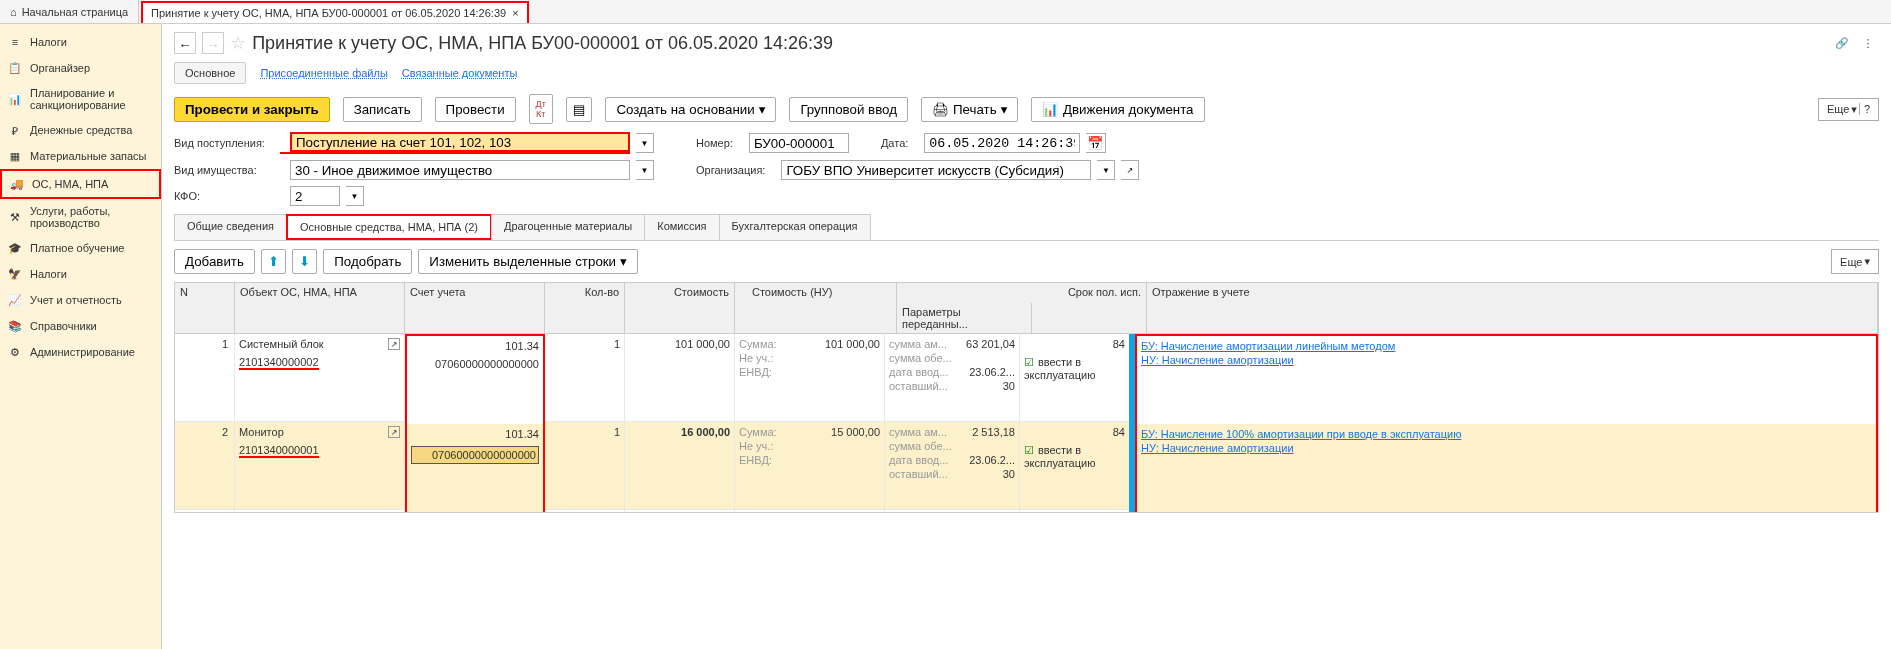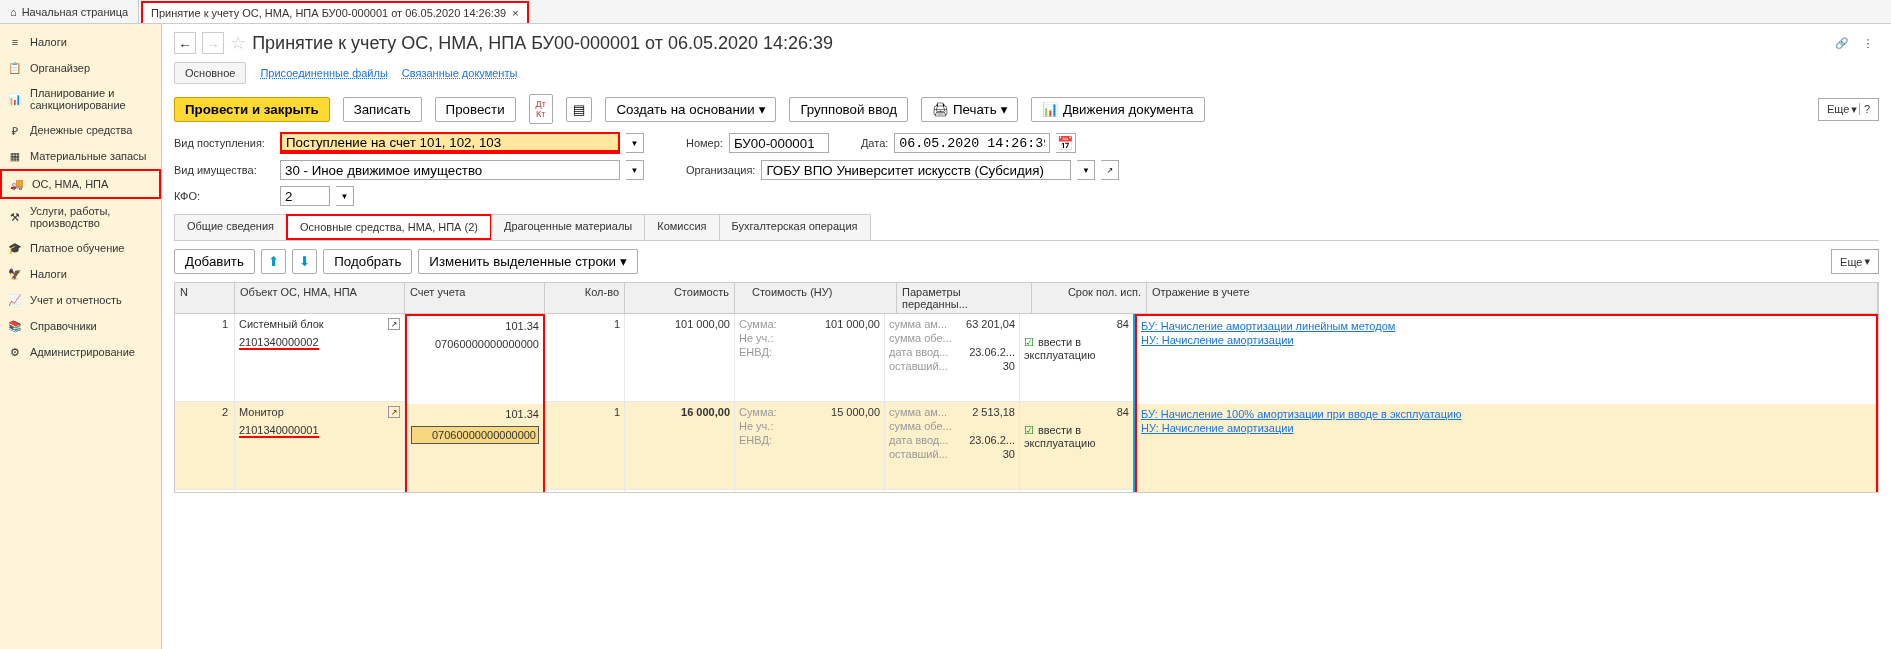--- a/index.html
+++ b/index.html
@@ -30,21 +30,21 @@
 
 .toolbar { display: flex; gap: 6px; margin-bottom: 8px; align-items: center; justify-content: space-between;}
 .toolbar-left{display:flex;gap:13px;align-items:center;}
 .btn { padding: 4px 10px; border: 1px solid #aaa; background: #fff; cursor: pointer; border-radius:2px; display:inline-flex;align-items:center;gap:4px;}
 .btn-primary { background: #ffd933; border-color: #cca000; font-weight: bold; }
 .btn-icon-only { padding: 4px 6px; }
 .eshe-btn{padding:4px 8px;border:1px solid #aaa;display:flex;align-items:center;gap:2px;cursor:pointer;}
 
 .form-row { display: flex; align-items: center; margin-bottom: 6px; gap: 6px; }
 .form-label { width: 100px; }
-.input { border: 1px solid #aaa; padding: 2px 4px; height: 20px; background: #fff; }
+.input { border: 1px solid #aaa; padding: 2px 4px; height: 20px; background: #fff; margin-left: 10px; }
 .input.highlighted { background: #ffe7a0; border: 2px solid red; }
 .input.w340 { width: 340px; }
 .input.w100 { width: 100px; }
 .input.w160 { width: 156px; font-family: Liberation Mono, monospace; }
 .input.w50 { width: 50px; }
 .input.w300 { width: 310px; }
 .dropdown-btn { width: 18px; height: 20px; border: 1px solid #aaa; border-left: none; background: #fff; cursor: pointer; display:inline-flex;align-items:center;justify-content:center;font-size:8px;}
 .cal-btn{width:20px;height:20px;border:1px solid #aaa;border-left:none;background:#fff;cursor:pointer;display:inline-flex;align-items:center;justify-content:center;}
 .underline-red { border-bottom: 2px solid red; display: inline-block; }
 
@@ -58,35 +58,35 @@
 
 .grid { border: 1px solid #ccc; }
 .grid-header { display: flex; background: #f0f0f0; border-bottom: 1px solid #ccc; }
 .ghcol { border-right: 1px solid #ccc; padding: 3px 5px; font-size: 11px; }
 .c-n { width: 60px; }
 .c-obj { width: 170px; }
 .c-acc { width: 140px; }
 .c-qty { width: 80px; text-align:right;}
 .c-cost { width: 110px; text-align:right;}
 .c-costnu { width: 150px; margin-left: 12px; }
-.c-params { width: 135px; }
+.c-params { width: 135px; margin-top: 20px; }
 .c-srok { width: 115px; text-align:right;}
 .c-otr { flex: 1; }
 .red-box { border: 2px solid red; }
 .red-box-right{border:2px solid red;height:178px;}
 
 .grid-body { display: flex; }
 .col-n-body { width: 60px; border-right: 1px solid #e8e8e8; }
 .col-obj-body { width: 170px; border-right: 1px solid #e8e8e8; }
 .col-acc-body { width: 140px; text-align: right; }
 .col-qty-body { width: 80px; border-right: 1px solid #e8e8e8; }
 .col-cost-body { width: 110px; border-right: 1px solid #e8e8e8; }
 .col-costnu-body { width: 150px; border-right: 1px solid #e8e8e8; }
 .col-params-body { width: 135px; border-right: 1px solid #e8e8e8; }
-.col-srok-body { width: 115px; border-right: 2px solid #0ea5e9; }
+.col-srok-body { width: 115px; border-right: 6px solid #0ea5e9; }
 .col-otr-body { flex: 1; }
 
 .row-part { height: 88px; border-bottom: 1px solid #e8e8e8; padding: 4px; font-size: 11px;}
 .row-part.odd { background: #fff; }
 .row-part.even { background: #fdf1cc; }
 .row-num { text-align: right; padding-right: 6px; }
 .row-link { color: #1a73e8; text-decoration: underline; cursor: pointer; display:block; margin-bottom:2px;}
 .red-underline { border-bottom: 2px solid red; display: inline-block; margin-top:6px;}
 .card-icon { float:right; width:12px;height:12px;border:1px solid #999; font-size:8px;display:inline-flex;align-items:center;justify-content:center;}
 .sub-line{display:flex;justify-content:space-between;margin-bottom:2px;}

